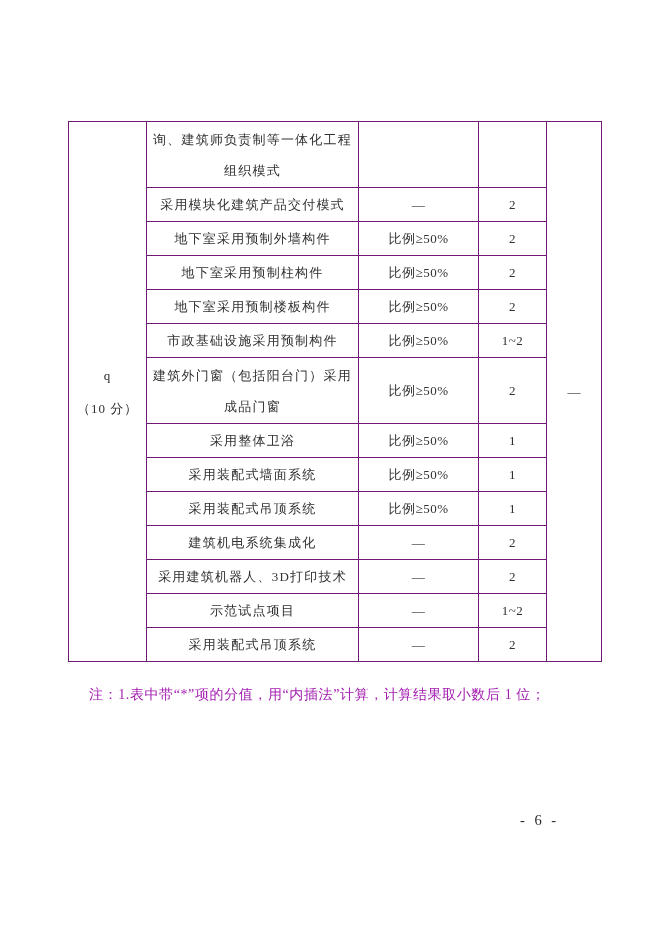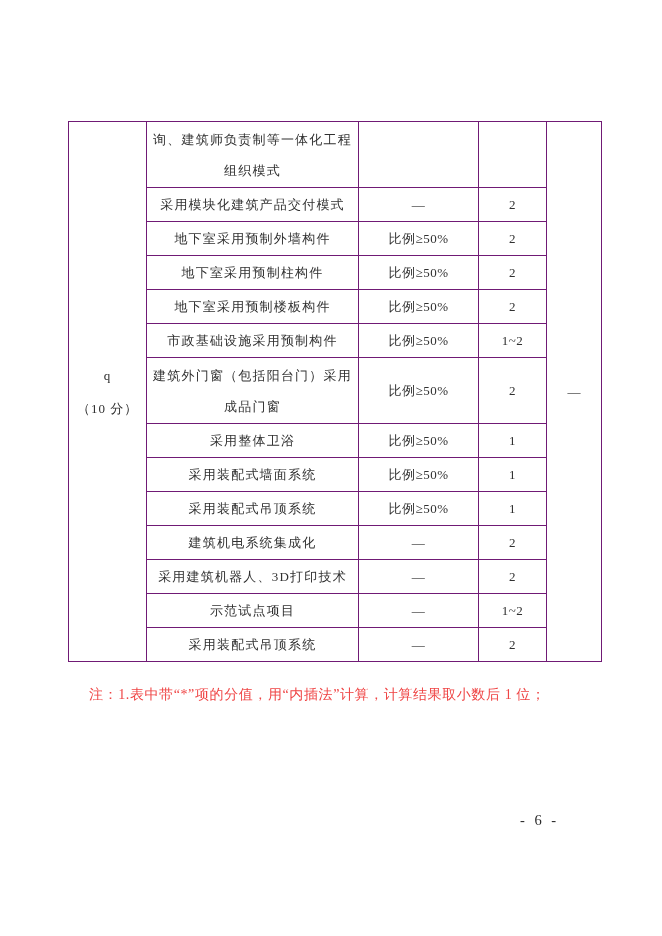--- a/index.html
+++ b/index.html
@@ -40,21 +40,21 @@
     letter-spacing: 1px;
     font-size: 13px;
   }
   td.dash-cell { font-size: 14px; }
 
   
   .note {
     position: absolute;
     font-size: 14px;
     letter-spacing: 0.6px;
-    color: #ef4444;
+    color: #a21caf;
     white-space: nowrap;
   }
   .note1 { left: 89px;  top: 686px; }
   .note2 { left: 114px; top: 721px; }
   .note3 { left: 114px; top: 757px; }
   .note4 { left: 87px;  top: 789px; }
 
   .page-number {
     position: absolute;
     left: 520px; top: 812px;

